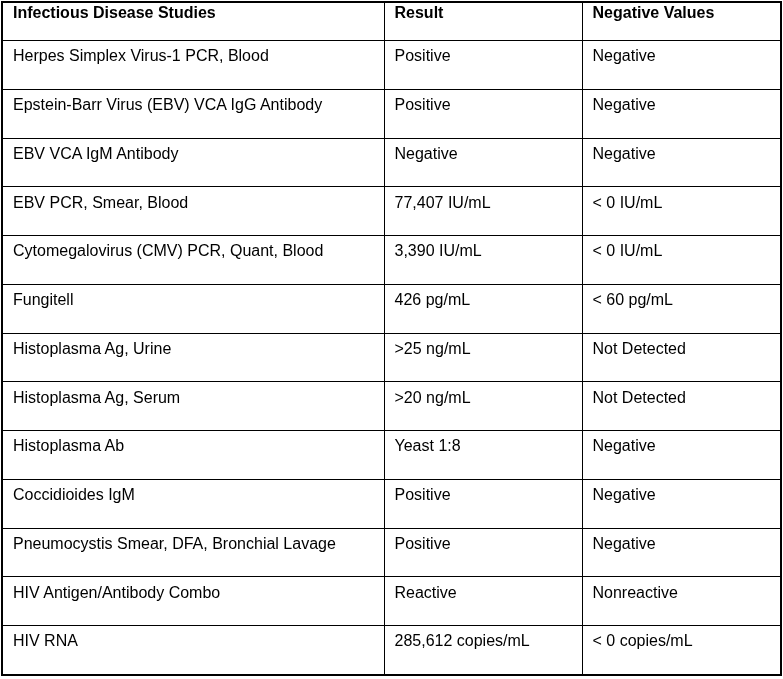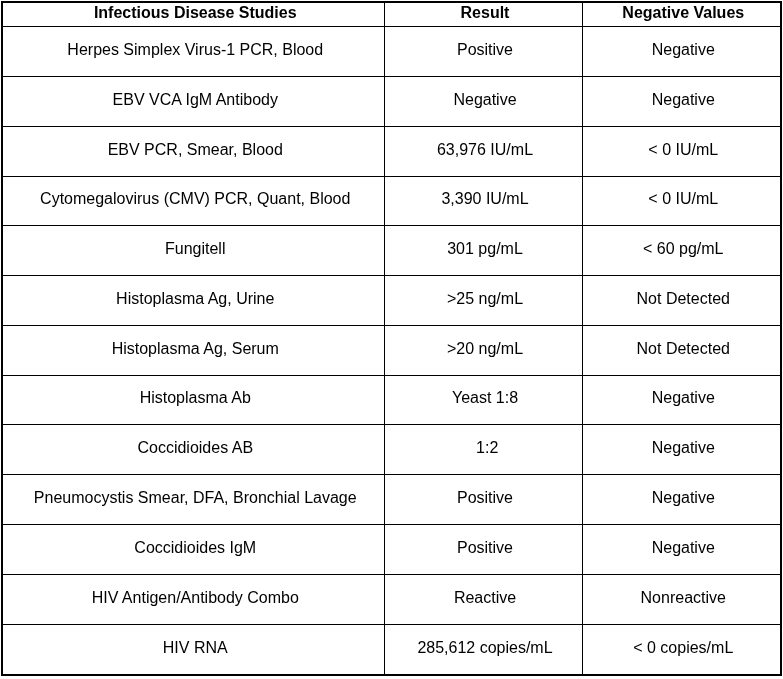--- a/index.html
+++ b/index.html
@@ -25,25 +25,25 @@
     width: 779px;
     height: 675px;
     background: #ffffff;
   }
   table.lab-table {
     border: 2px solid #000000;
   }
   table.lab-table th,
   table.lab-table td {
     border: 1px solid #000000;
-    text-align: center;
+    text-align: left;
     vertical-align: middle;
     font-size: 16px;
     line-height: 1.2;
-    padding: 0 6px 4px 10px;
+    padding: 0 6px 18px 10px;
     white-space: pre-wrap;
     overflow: hidden;
   }
   table.lab-table th {
     font-weight: bold;
   }
   col.c-study { width: 382px; }
   col.c-result { width: 198px; }
   col.c-reference { width: 199px; }
 </style>
@@ -64,66 +64,66 @@
         <th>Negative Values</th>
       </tr>
     </thead>
     <tbody>
         <tr>
           <td>Herpes Simplex Virus-1 PCR, Blood</td>
           <td>Positive</td>
           <td>Negative</td>
         </tr>
         <tr>
+          <td>Epstein-Barr Virus (EBV) VCA IgG Antibody</td>
+          <td>Positive</td>
+          <td>Negative</td>
+        </tr>
+        <tr>
           <td>EBV VCA IgM Antibody</td>
           <td>Negative</td>
           <td>Negative</td>
         </tr>
         <tr>
           <td>EBV PCR, Smear, Blood</td>
-          <td>63,976 IU/mL</td>
+          <td>77,407 IU/mL</td>
           <td>&lt; 0 IU/mL</td>
         </tr>
         <tr>
           <td>Cytomegalovirus (CMV) PCR, Quant, Blood</td>
           <td>3,390 IU/mL</td>
           <td>&lt; 0 IU/mL</td>
         </tr>
         <tr>
           <td>Fungitell</td>
-          <td>301 pg/mL</td>
+          <td>426 pg/mL</td>
           <td>&lt; 60 pg/mL</td>
         </tr>
         <tr>
           <td>Histoplasma Ag, Urine</td>
           <td>&gt;25 ng/mL</td>
           <td>Not Detected</td>
         </tr>
         <tr>
           <td>Histoplasma Ag, Serum</td>
           <td>&gt;20 ng/mL</td>
           <td>Not Detected</td>
         </tr>
         <tr>
           <td>Histoplasma Ab</td>
           <td>Yeast 1:8</td>
           <td>Negative</td>
         </tr>
         <tr>
-          <td>Coccidioides AB</td>
-          <td> 1:2</td>
+          <td>Coccidioides IgM</td>
+          <td>Positive</td>
           <td>Negative</td>
         </tr>
         <tr>
           <td>Pneumocystis Smear, DFA, Bronchial Lavage</td>
-          <td>Positive</td>
-          <td>Negative</td>
-        </tr>
-        <tr>
-          <td>Coccidioides IgM</td>
           <td>Positive</td>
           <td>Negative</td>
         </tr>
         <tr>
           <td>HIV Antigen/Antibody Combo</td>
           <td>Reactive</td>
           <td>Nonreactive</td>
         </tr>
         <tr>
           <td>HIV RNA</td>

